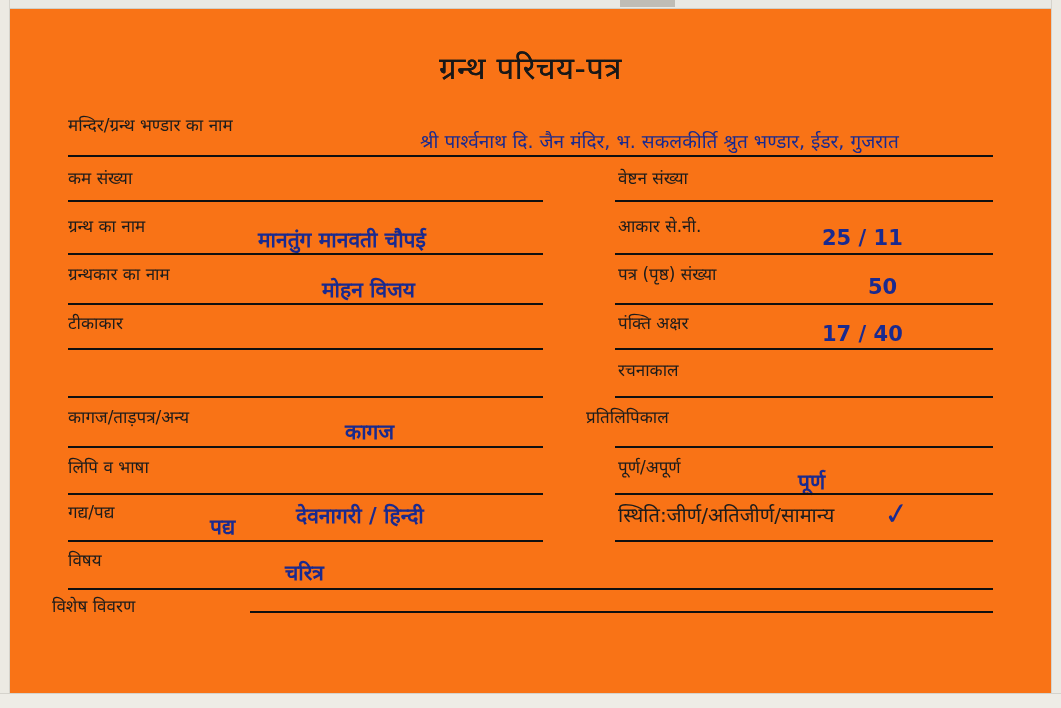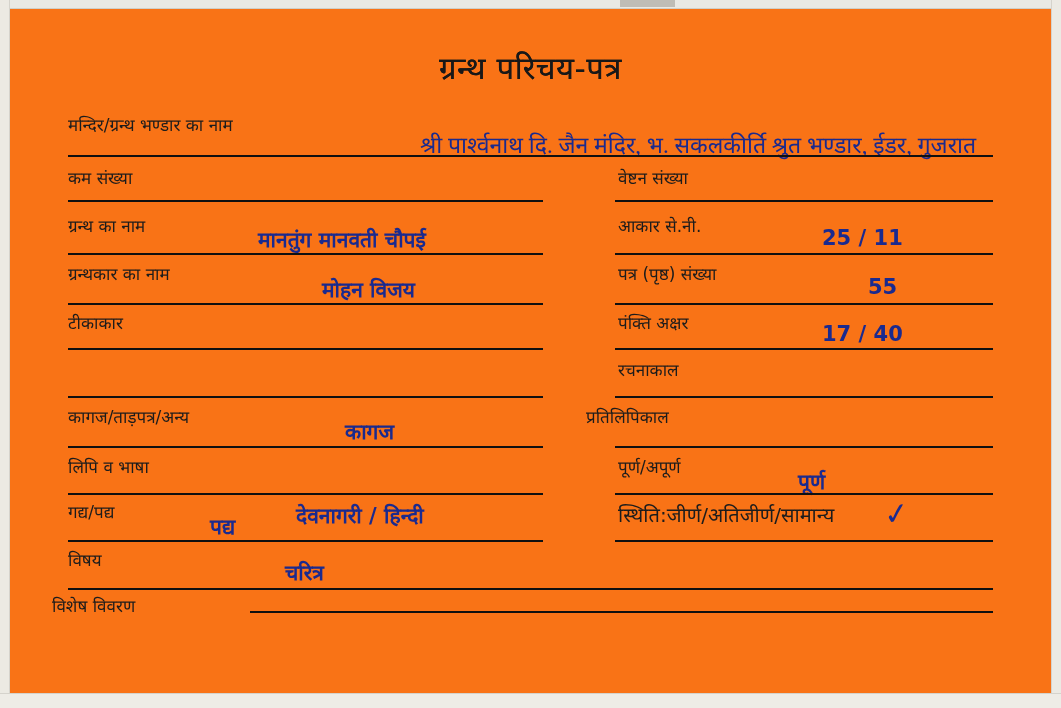--- a/index.html
+++ b/index.html
@@ -126,21 +126,21 @@
   <div class="scan-edge-right"></div>
   <div class="scan-edge-bottom"></div>
   <div class="top-notch"></div>
 
   <div class="form">
 
     <div class="title">ग्रन्थ परिचय-पत्र</div>
     <div class="title">ग्रन्थ परिचय-पत्र</div>
 
     <div class="lbl" style="left:68px; top:113px;">मन्दिर/ग्रन्थ भण्डार का नाम</div>
-    <div class="val thin" style="left:420px; top:128px; font-size:23px;font-family:Liberation Serif, serif;">श्री पार्श्वनाथ दि. जैन मंदिर, भ. सकलकीर्ति श्रुत भण्डार, ईडर, गुजरात</div>
+    <div class="val thin" style="left:420px; top:128px; font-size:19px;">श्री पार्श्वनाथ दि. जैन मंदिर, भ. सकलकीर्ति श्रुत भण्डार, ईडर, गुजरात</div>
     <div class="rule" style="left:68px; top:155px; width:925px;"></div>
 
     <div class="lbl" style="left:68px; top:166px;">कम संख्या</div>
     <div class="val" style="left:260px; top:168px;"></div>
     <div class="rule" style="left:68px; top:200px; width:475px;"></div>
 
     <div class="lbl" style="left:618px; top:166px;">वेष्टन संख्या</div>
     <div class="val" style="left:840px; top:168px;"></div>
     <div class="rule" style="left:615px; top:200px; width:378px;"></div>
 
@@ -150,21 +150,21 @@
 
     <div class="lbl" style="left:618px; top:214px;">आकार से.नी.</div>
     <div class="val" style="left:822px; top:226px;">25 / 11</div>
     <div class="rule" style="left:615px; top:253px; width:378px;"></div>
 
     <div class="lbl" style="left:68px; top:262px;">ग्रन्थकार का नाम</div>
     <div class="val" style="left:322px; top:275px;">मोहन विजय</div>
     <div class="rule" style="left:68px; top:303px; width:475px;"></div>
 
     <div class="lbl" style="left:618px; top:262px;">पत्र (पृष्ठ) संख्या</div>
-    <div class="val" style="left:868px; top:275px;">55</div>
+    <div class="val" style="left:868px; top:275px;">50</div>
     <div class="rule" style="left:615px; top:303px; width:378px;"></div>
 
     <div class="lbl" style="left:68px; top:311px;">टीकाकार</div>
     <div class="val" style="left:262px; top:313px;"></div>
     <div class="rule" style="left:68px; top:348px; width:475px;"></div>
 
     <div class="lbl" style="left:618px; top:311px;">पंक्ति अक्षर</div>
     <div class="val" style="left:822px; top:322px;">17 / 40</div>
     <div class="rule" style="left:615px; top:348px; width:378px;"></div>
 

